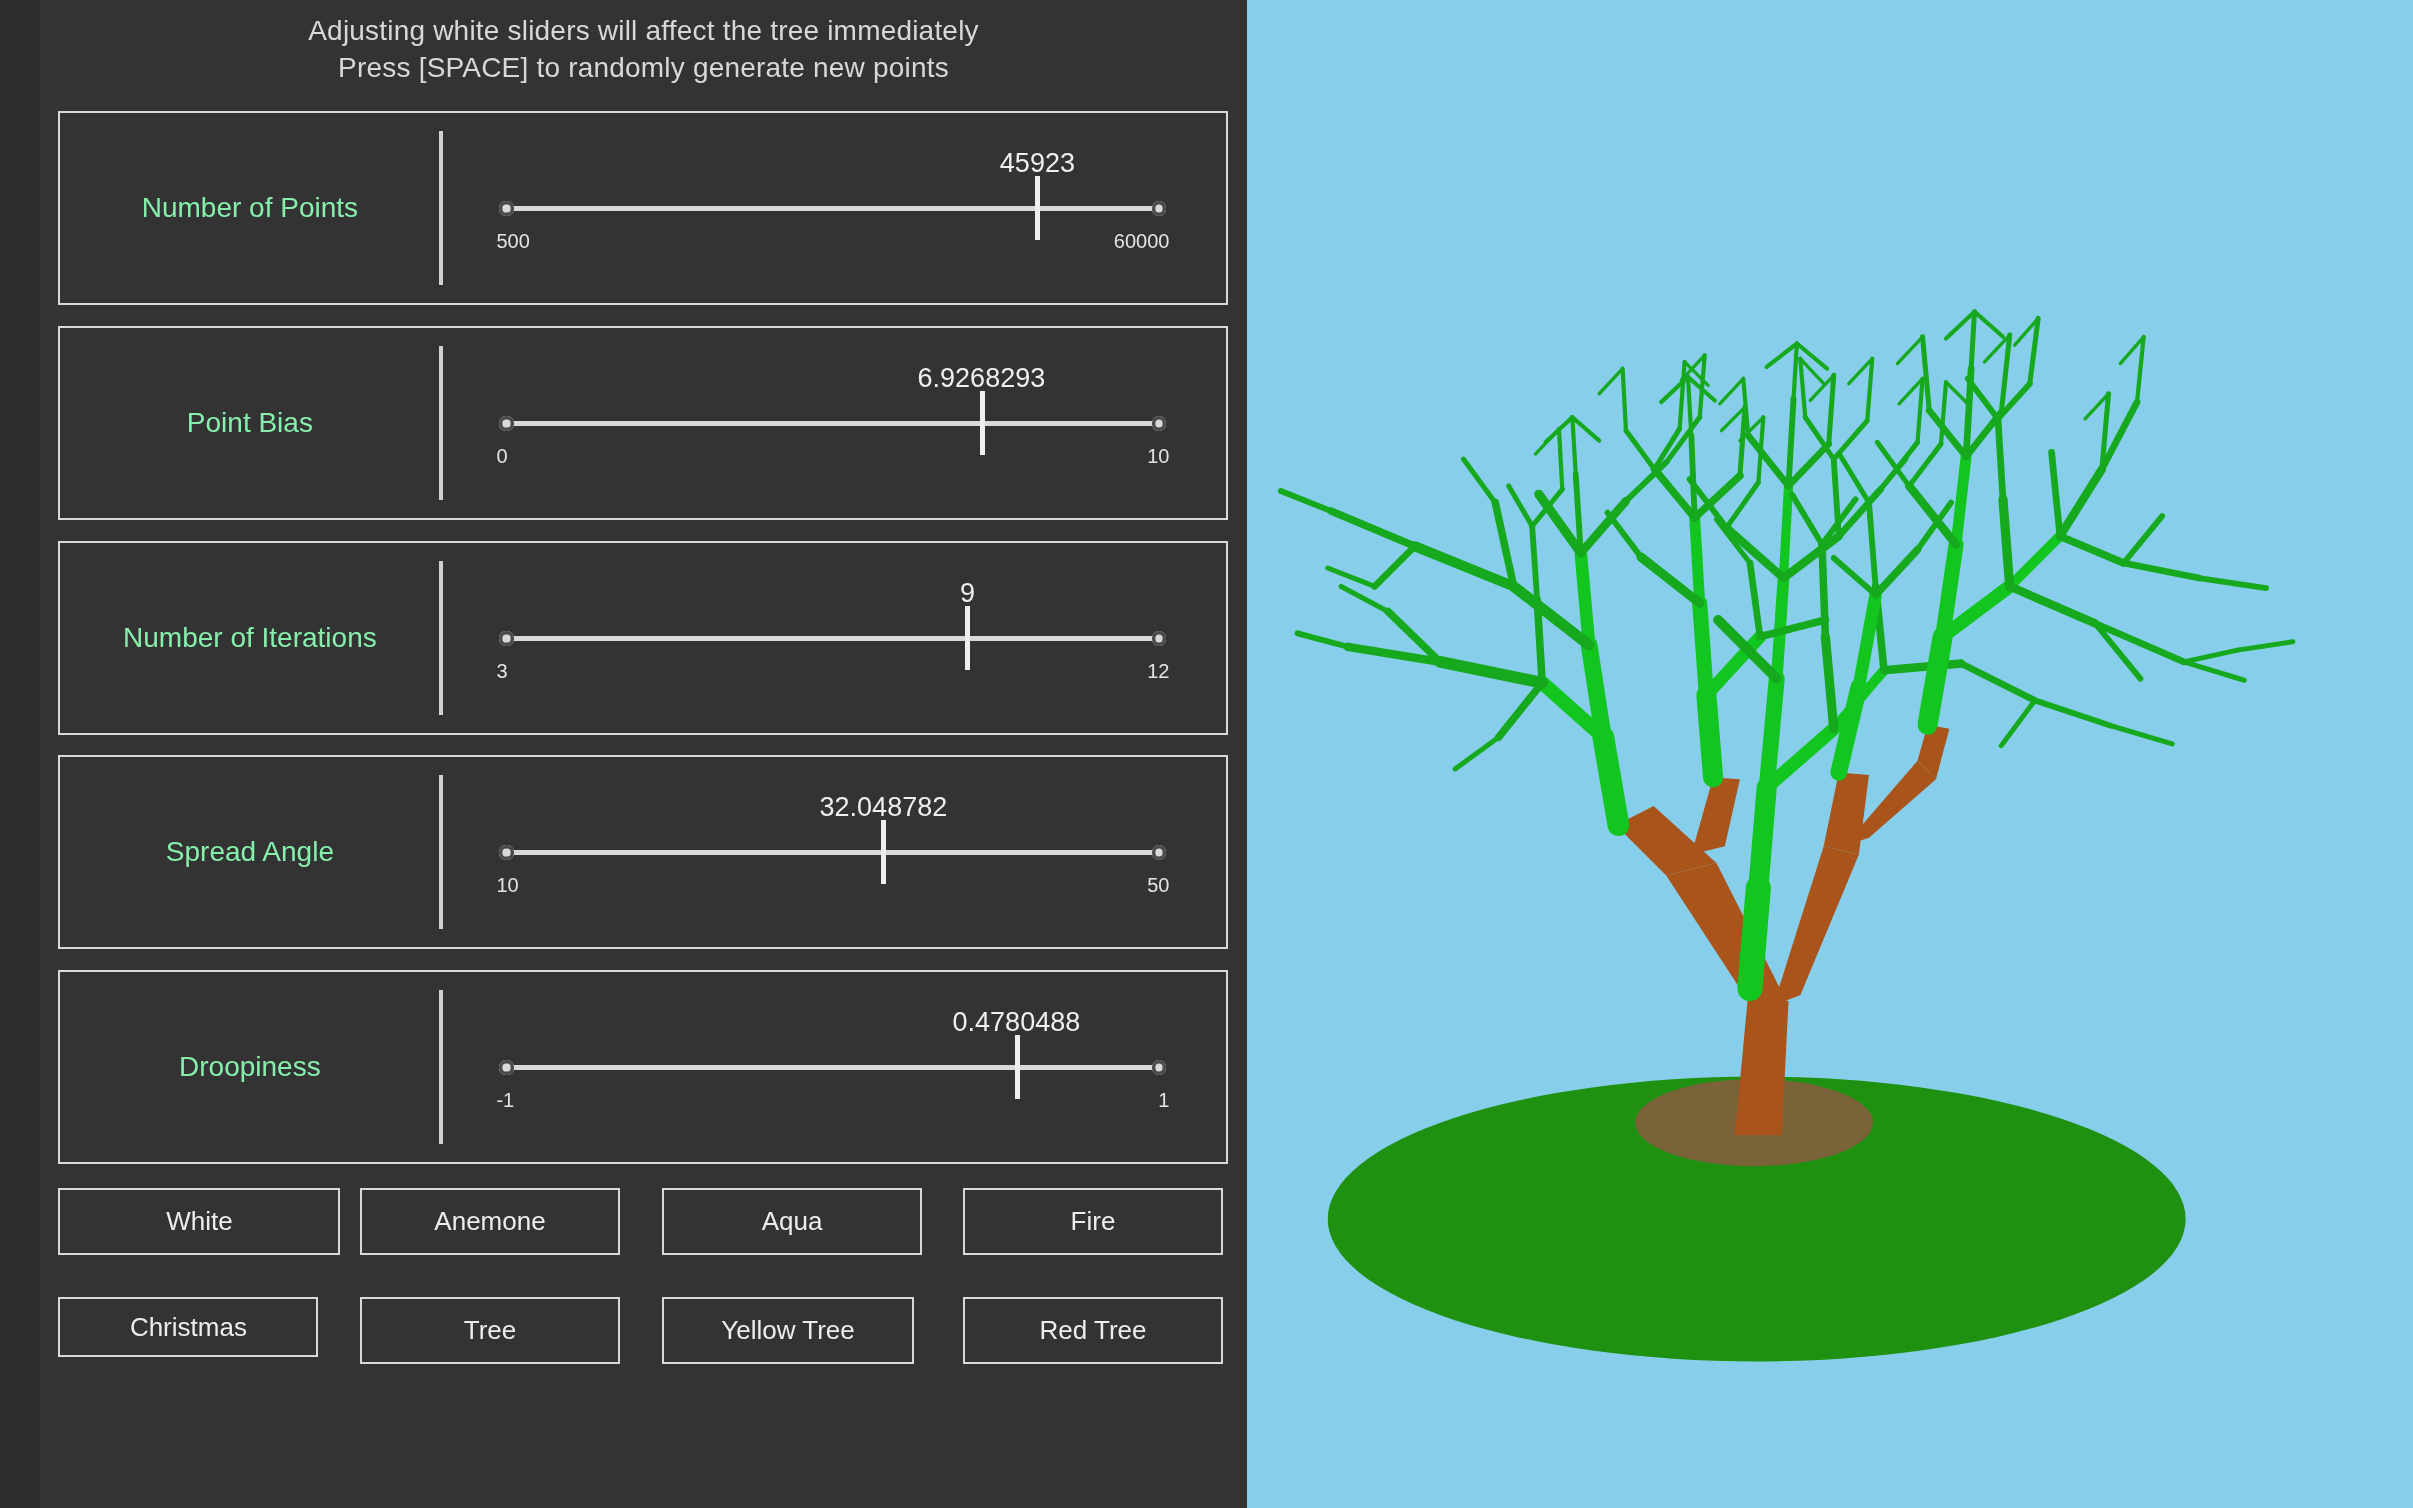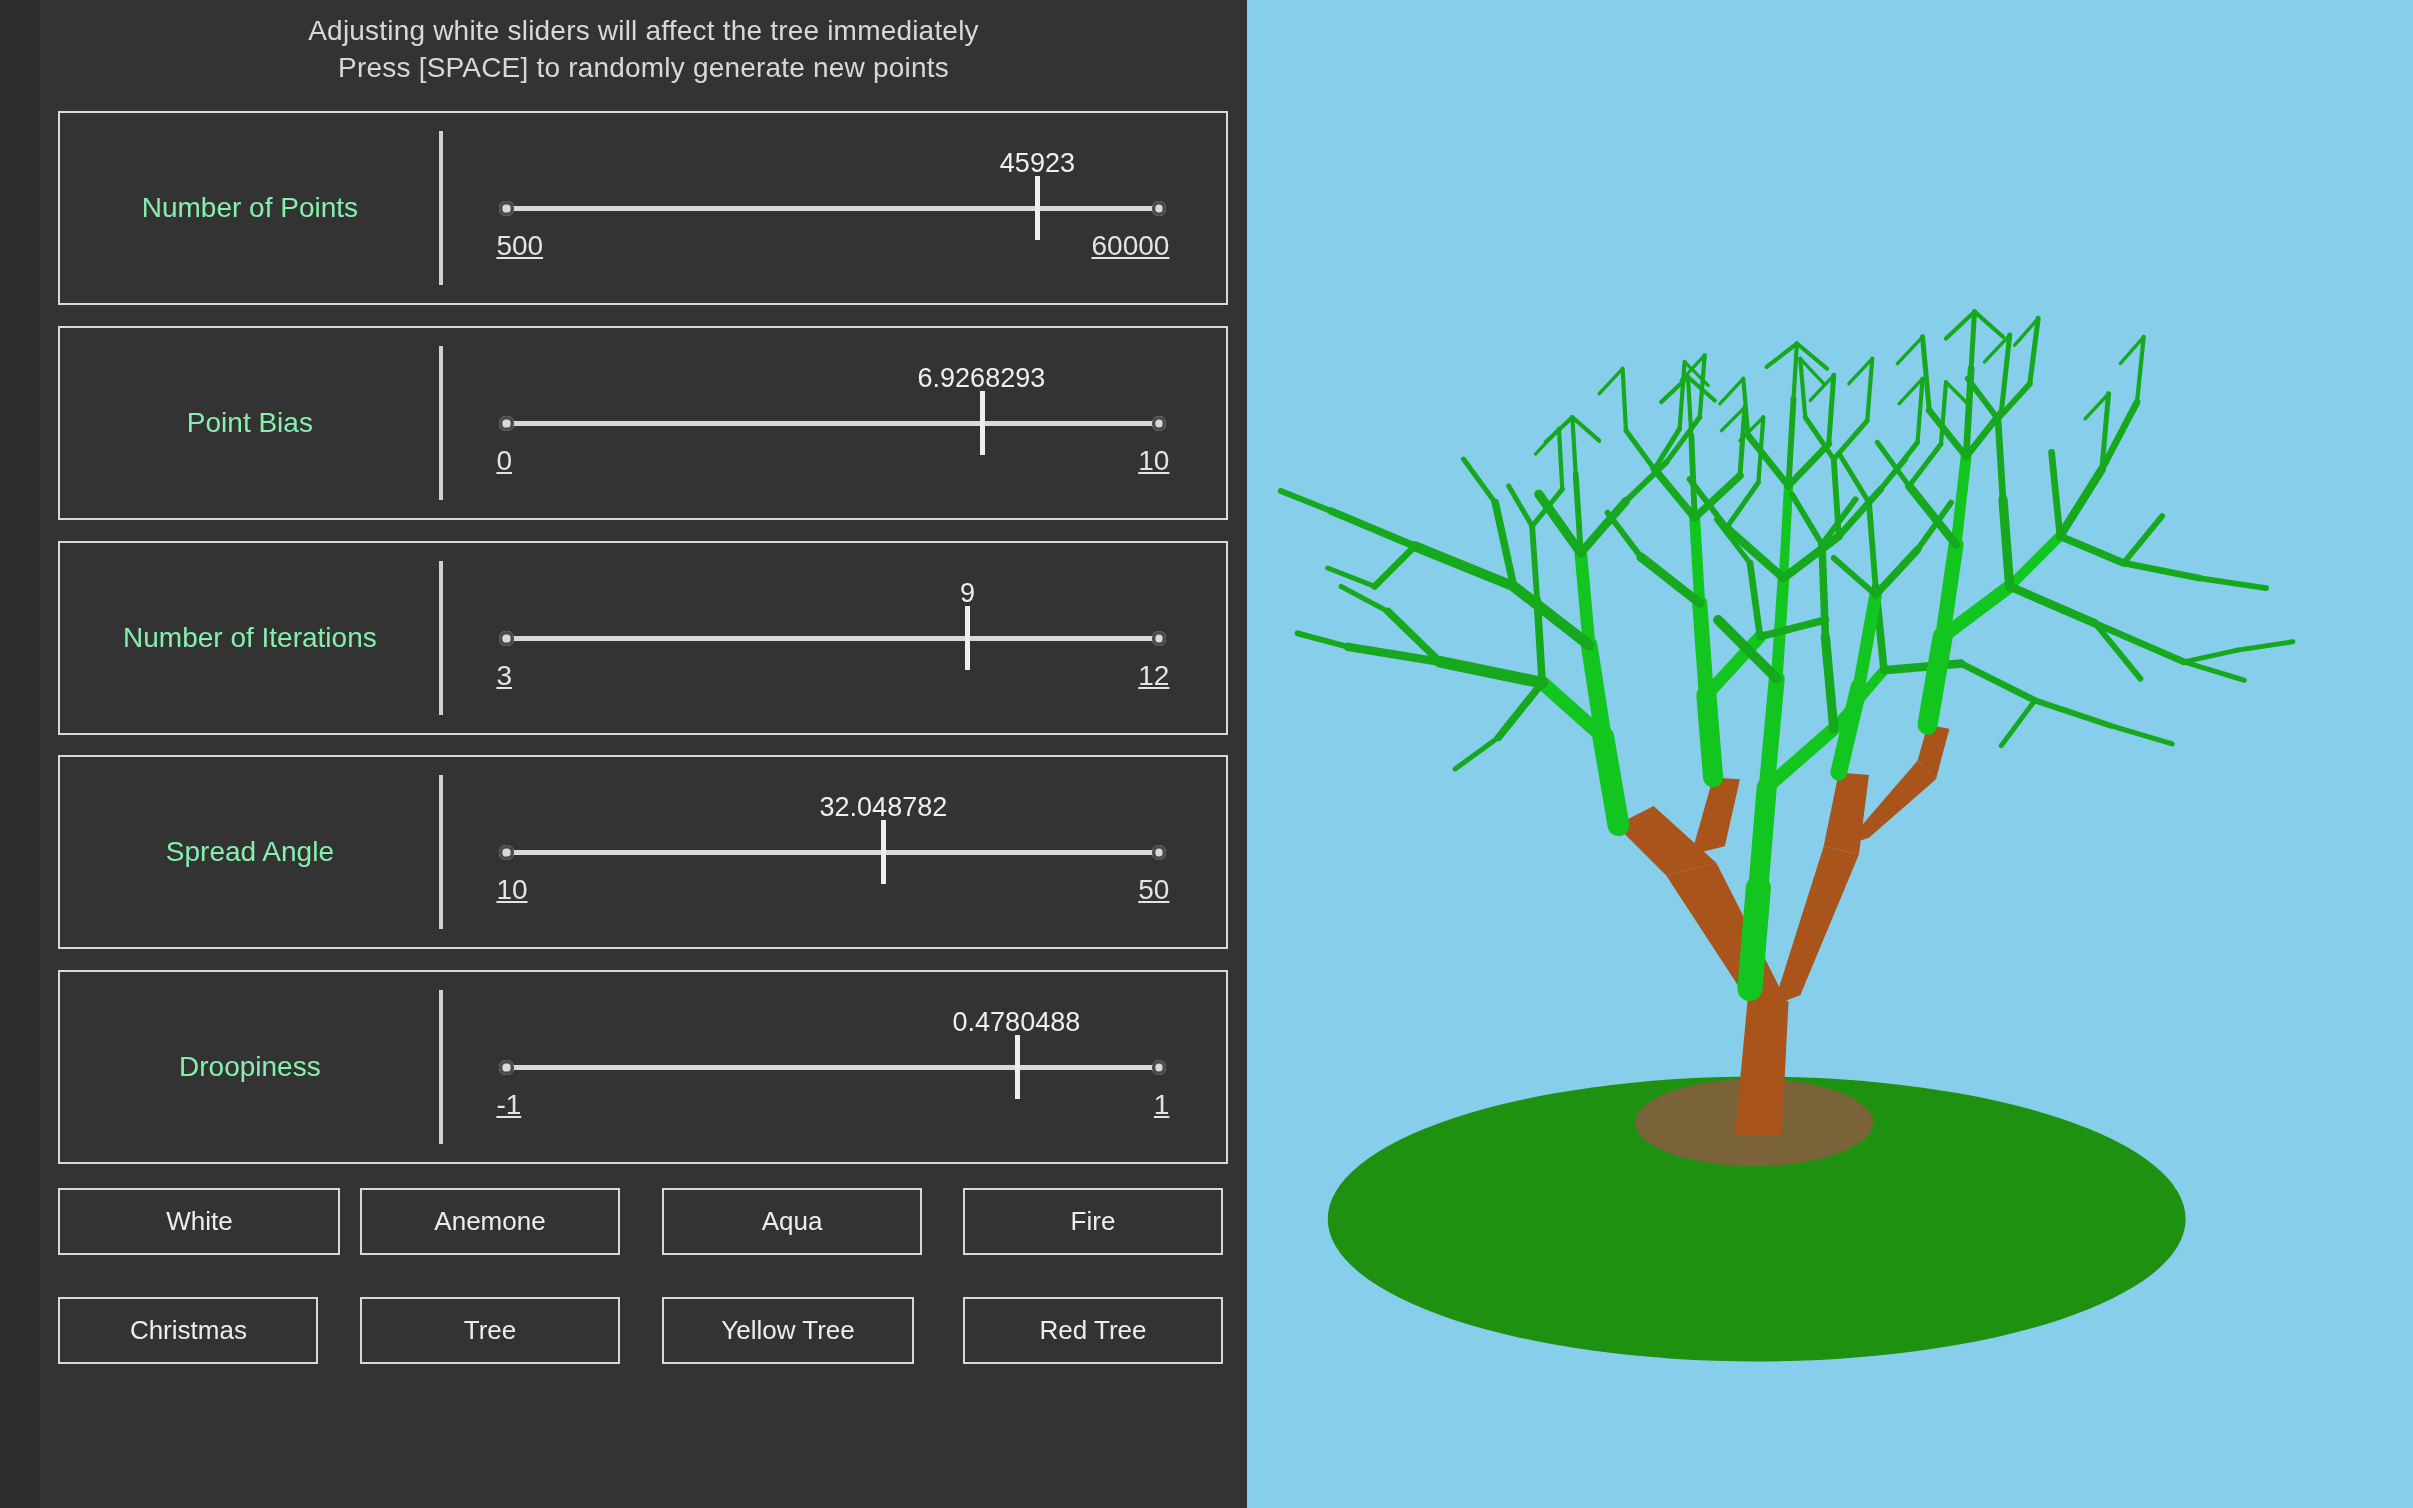--- a/index.html
+++ b/index.html
@@ -116,25 +116,24 @@
     transform: translateX(-50%);
     color: #efefef;
     font-size: 27px;
     white-space: nowrap;
     top: 50%;
     margin-top: -60px;
   }
   .bound {
     position: absolute;
     color: #e4e4e4;
-    font-size: 28px;
+    font-size: 20px;
     top: 50%;
     margin-top: 22px;
     white-space: nowrap;
-    text-decoration: underline;
   }
   .bound.min { left: 57px; }
   .bound.max { right: 57px; }
 
   
   .preset-btn {
     position: absolute;
     box-sizing: border-box;
     border: 2.5px solid #d9d9d9;
     background: #333333;
@@ -239,21 +238,21 @@
         <div class="bound min">-1</div>
         <div class="bound max">1</div>
       </div>
     </div>
 
     <button class="preset-btn" style="left:18.4px;  top:1188px; width:282px; height:67px;">White</button>
     <button class="preset-btn" style="left:320px; top:1188px; width:260px; height:67px;">Anemone</button>
     <button class="preset-btn" style="left:622px; top:1188px; width:260px; height:67px;">Aqua</button>
     <button class="preset-btn" style="left:923px;top:1188px; width:260px; height:67px;">Fire</button>
 
-    <button class="preset-btn" style="left:18.4px;  top:1297px; width:260px; height:67px;">Christmas</button>
+    <button class="preset-btn" style="left:18.4px;  top:1297px; width:260px; height:60px;">Christmas</button>
     <button class="preset-btn" style="left:320px; top:1297px; width:260px; height:67px;">Tree</button>
     <button class="preset-btn" style="left:622px; top:1297px; width:252px; height:67px;">Yellow Tree</button>
     <button class="preset-btn" style="left:923px;top:1297px; width:260px; height:67px;">Red Tree</button>
 
   </div>
 
   <div id="viewport">
     <svg width="1207" height="1508" viewBox="0 0 1440 1800" xmlns="http://www.w3.org/2000/svg">
 
       <rect x="0" y="0" width="1440" height="1800" fill="#87ceeb"></rect>

